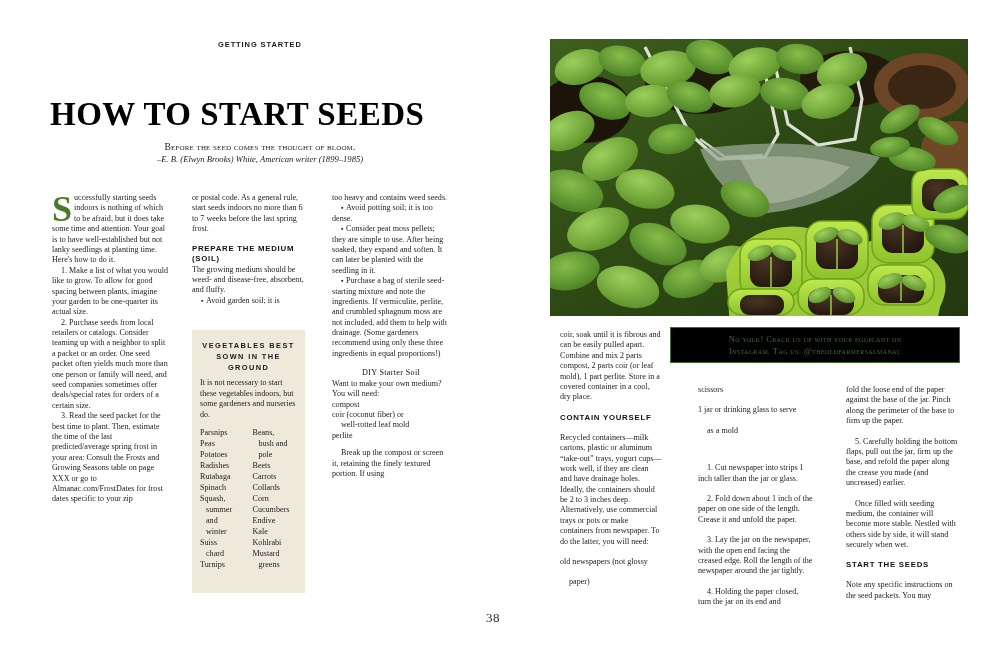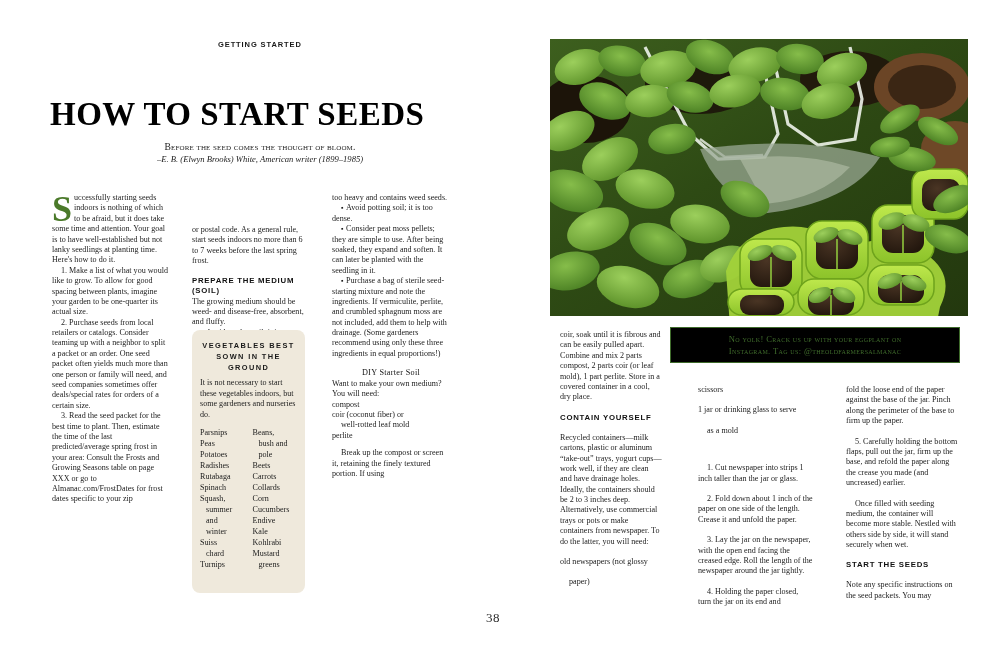--- a/index.html
+++ b/index.html
@@ -83,21 +83,21 @@
   }
   .col p { margin: 0; }
   .col p.indent { text-indent: 9px; }
   .col p.bullet { text-indent: 9px; }
   .col p.bullet::before {
     content: "\25AA";
     font-size: 7px;
     margin-right: 2.5px;
   }
   .col-1 { left: 0; }
-  .col-2 { left: 140px; margin-top: 32px; }
+  .col-2 { left: 140px; }
   .col-3 { left: 280px; }
 
   .dropcap {
     float: left;
     font-family: "Liberation Serif", serif;
     font-size: 36px;
     line-height: 0.76;
     font-weight: 700;
     color: #4b7a2a;
     padding: 2px 2px 0 0;
@@ -125,21 +125,20 @@
 
   
   .veg-box {
     position: absolute;
     left: 192px; top: 330px;
     width: 113px;
     height: 263px;
     background: #efe9dc;
     padding: 10px 8px 8px 8px;
     box-sizing: border-box;
-    border-radius: 8px;
   }
   .veg-box .vb-title {
     font-family: "Liberation Sans", sans-serif;
     font-size: 7.4px;
     font-weight: 700;
     letter-spacing: 1.4px;
     text-align: center;
     line-height: 1.5;
     color: #1a1a1a;
     margin-bottom: 5px;

